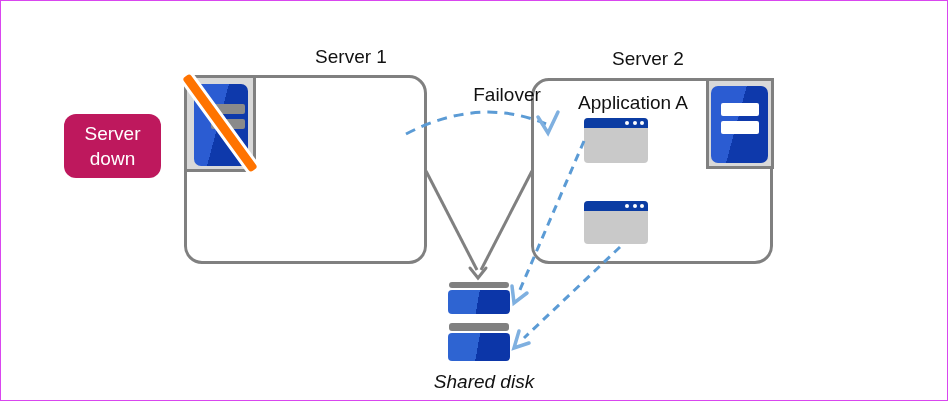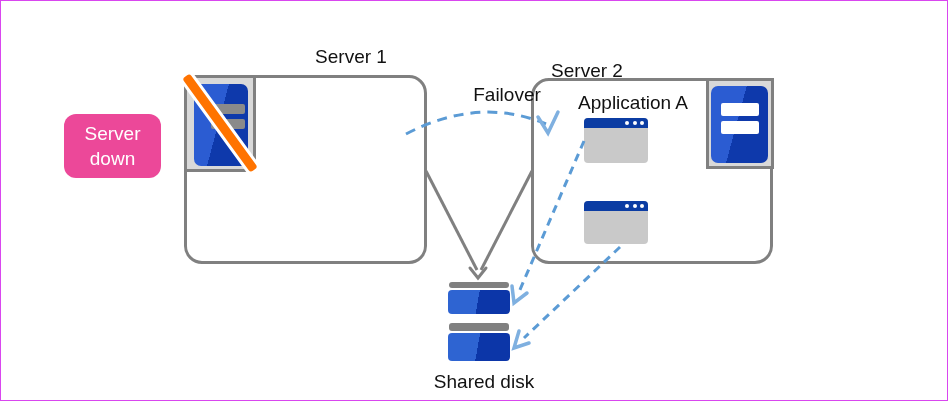--- a/index.html
+++ b/index.html
@@ -9,21 +9,21 @@
     font-family:"Liberation Sans", sans-serif; color:#111;
     overflow:hidden;
   }
   .label {
     position:absolute; transform:translateX(-50%);
     font-size:19px; line-height:19px; white-space:nowrap; color:#111;
   }
   
   .badge {
     position:absolute; left:63px; top:113px; width:97px; height:64px;
-    background:#ec4899; border-radius:12px; color:#fff;
+    background:#be185d; border-radius:12px; color:#fff;
     display:flex; flex-direction:column; align-items:center; justify-content:center;
     font-size:19px; line-height:25px;
   }
   
   .group-box {
     position:absolute; border:3px solid #808080; border-radius:18px;
     background:#ffffff; box-sizing:border-box;
   }
   #server1-box { left:183px; top:74px; width:243px; height:189px; }
   #server2-box { left:530px; top:77px; width:242px; height:186px; }
@@ -137,23 +137,23 @@
       <path d="M583,140 L518,291" stroke-dasharray="8 6"></path>
       <path d="M526,292 L513,302 L511,285" stroke="#7fb0e0" stroke-width="3.5" stroke-linecap="round"></path>
     </g>
     <g stroke="#5b9bd5" stroke-width="3" fill="none">
       <path d="M619,246 L523,337" stroke-dasharray="8 6"></path>
       <path d="M528,342 L513,347 L518,330" stroke="#7fb0e0" stroke-width="3.5" stroke-linecap="round"></path>
     </g>
   </svg>
 
   <div class="label" style="left:350px; top:46px;">Server 1</div>
-  <div class="label" style="left:586px; top:48px;margin-top:12px;">Server 2</div>
+  <div class="label" style="left:647px; top:48px;">Server 2</div>
   <div class="label" style="left:506px; top:84px;">Failover</div>
   <div class="label" style="left:632px; top:92px;">Application A</div>
-  <div class="label" style="left:483px; top:371px;">Shared disk</div>
+  <div class="label" style="left:483px; top:371px;font-style:italic;">Shared disk</div>
 
   <div class="badge">
     <span>Server</span>
     <span>down</span>
   </div>
 
 </div>
 
 </body></html>

